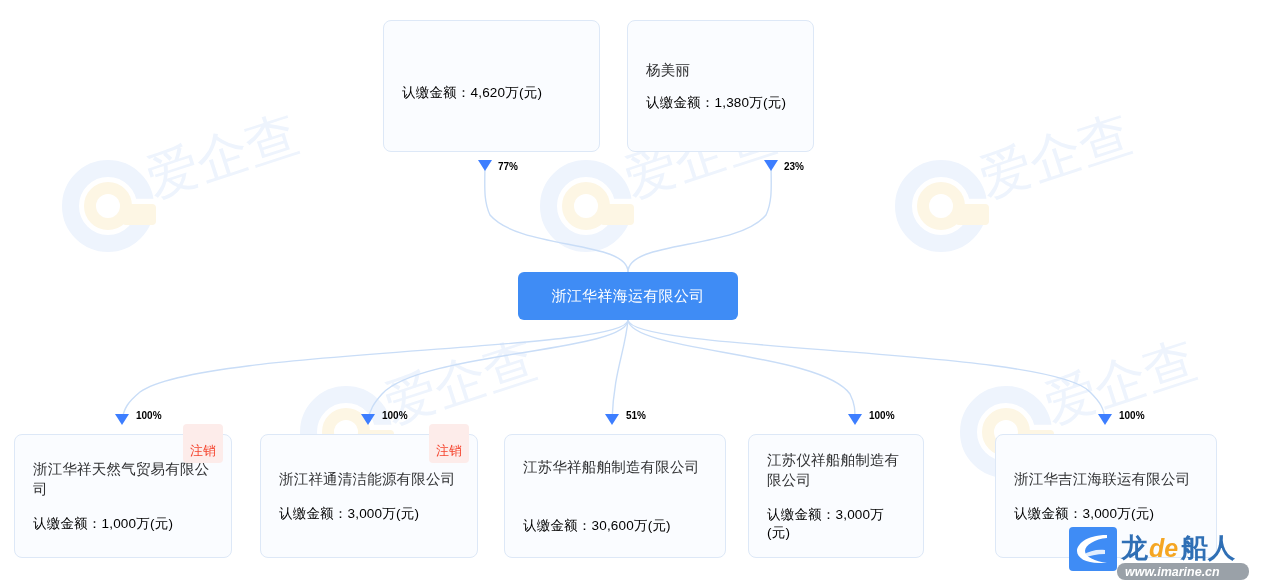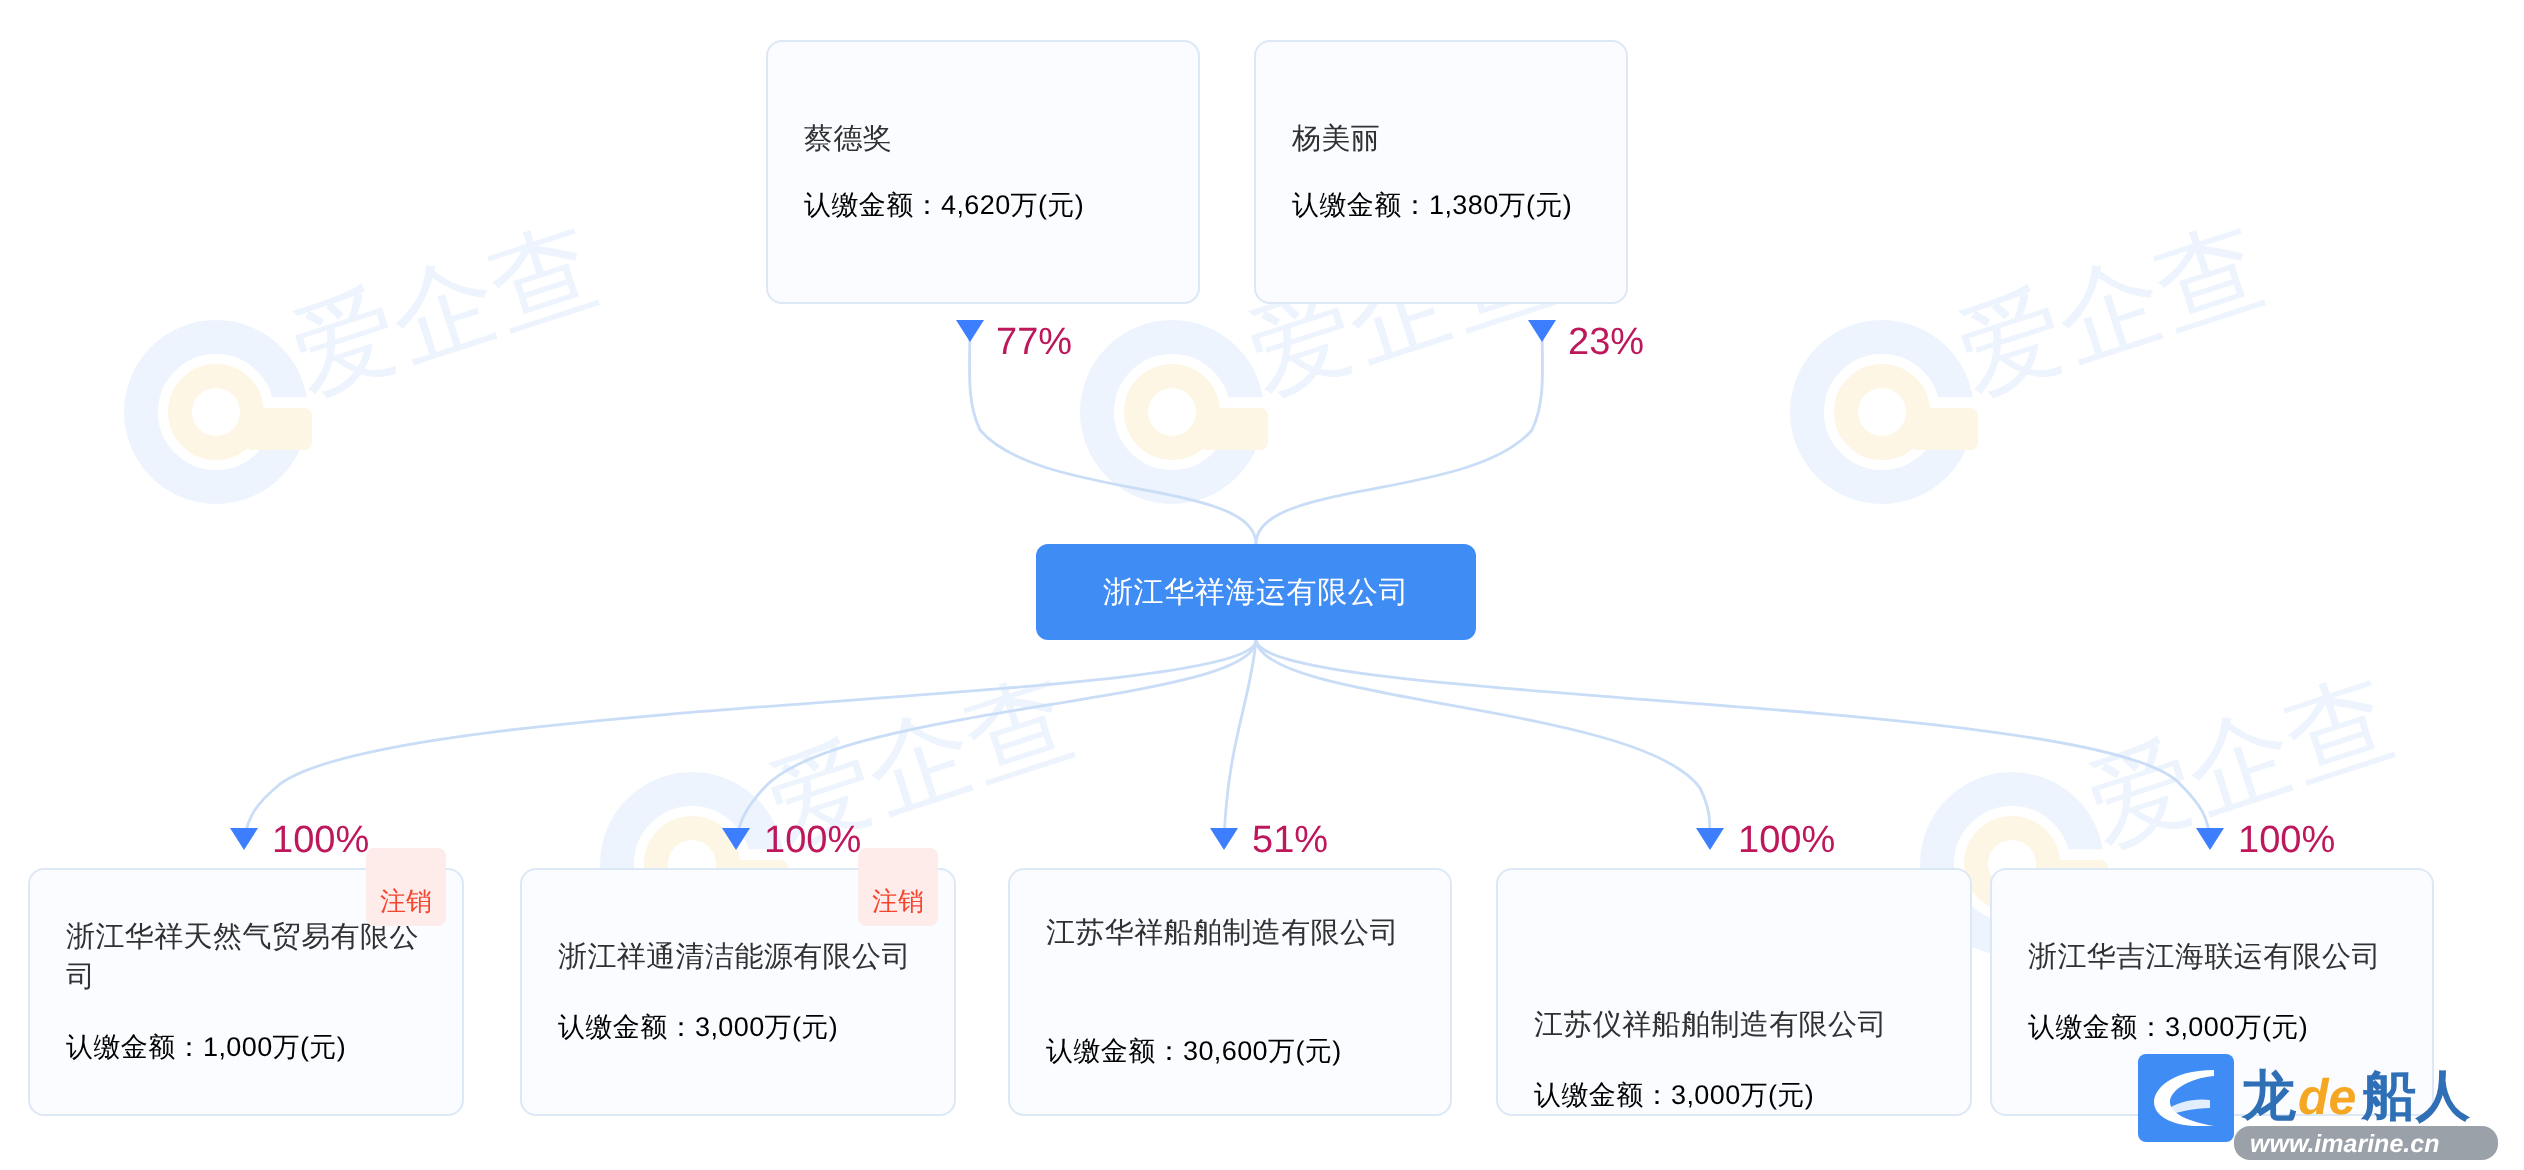--- a/index.html
+++ b/index.html
@@ -36,21 +36,21 @@
     transform: rotate(-18deg); transform-origin: 0 50%;
     white-space: nowrap; font-weight: 500;
   }
 
   
   #edges { position: absolute; inset: 0; z-index: 2; pointer-events: none; }
 
   
   .pct {
     position: absolute; z-index: 4;
-    font-size: 19px; color: #be185d; white-space: nowrap;
+    font-size: 10px; color: #000000; white-space: nowrap; font-weight: bold;
   }
 
   
   .card {
     position: absolute; z-index: 3;
     background: #fafcff;
     border: 1px solid #dde8f7;
     border-radius: 8px;
     padding: 0 18px;
     display: flex; flex-direction: column; justify-content: center;
@@ -149,21 +149,20 @@
   <div class="pct" style="left:498px; top:161px;">77%</div>
   <div class="pct" style="left:784px; top:161px;">23%</div>
 
   <div class="pct" style="left:136px; top:410px;">100%</div>
   <div class="pct" style="left:382px; top:410px;">100%</div>
   <div class="pct" style="left:626px; top:410px;">51%</div>
   <div class="pct" style="left:869px; top:410px;">100%</div>
   <div class="pct" style="left:1119px; top:410px;">100%</div>
 
   <div class="card" style="left:383px; top:20px; width:217px; height:132px;">
-    <div class="nm">蔡德奖</div>
     <div class="amt">认缴金额：4,620万(元)</div>
   </div>
 
   <div class="card" style="left:627px; top:20px; width:187px; height:132px;">
     <div class="nm">杨美丽</div>
     <div class="amt">认缴金额：1,380万(元)</div>
   </div>
 
   <div id="center-node">
     <span>浙江华祥海运有限公司</span>
@@ -179,21 +178,21 @@
     <div class="badge">注销</div>
     <div class="nm">浙江祥通清洁能源有限公司</div>
     <div class="amt">认缴金额：3,000万(元)</div>
   </div>
 
   <div class="card sub" style="left:504px; top:434px; width:222px; height:124px;gap:24px;">
     <div class="nm">江苏华祥船舶制造有限公司</div>
     <div class="amt">认缴金额：30,600万(元)</div>
   </div>
 
-  <div class="card sub" style="left:748px; top:434px; width:238px; height:124px;justify-content:flex-end;">
+  <div class="card sub" style="left:748px; top:434px; width:176px; height:124px;">
     <div class="nm">江苏仪祥船舶制造有限公司</div>
     <div class="amt">认缴金额：3,000万(元)</div>
   </div>
 
   <div class="card sub" style="left:995px; top:434px; width:222px; height:124px;">
     <div class="nm">浙江华吉江海联运有限公司</div>
     <div class="amt">认缴金额：3,000万(元)</div>
   </div>
 
   <svg id="imarine" viewBox="0 0 207 60">

